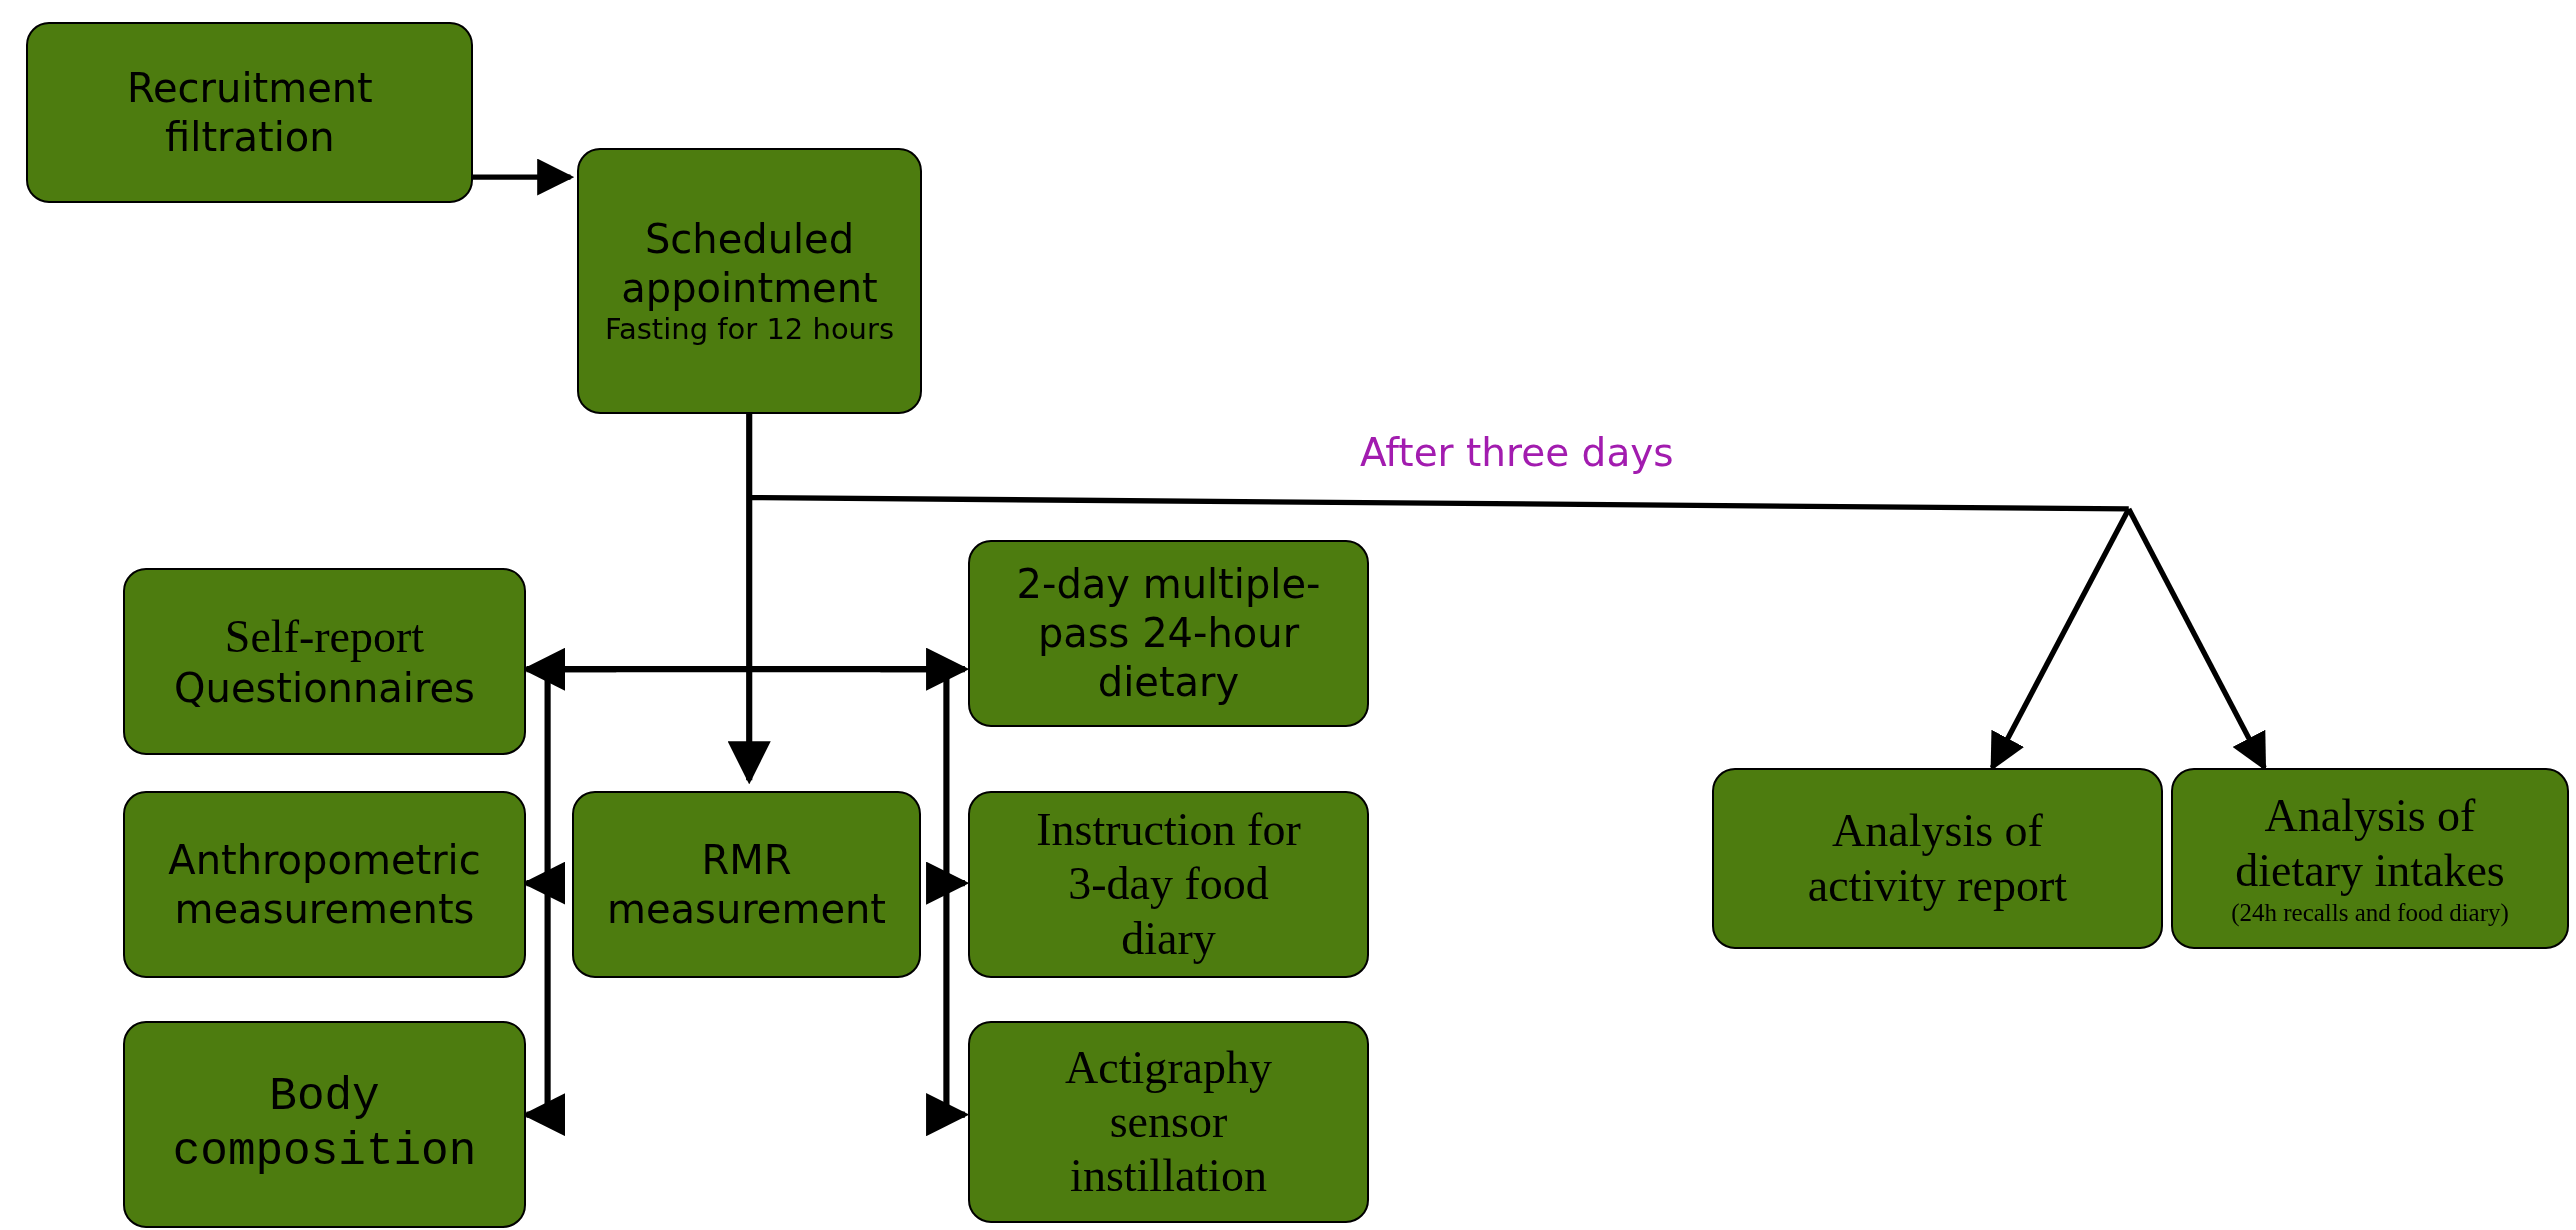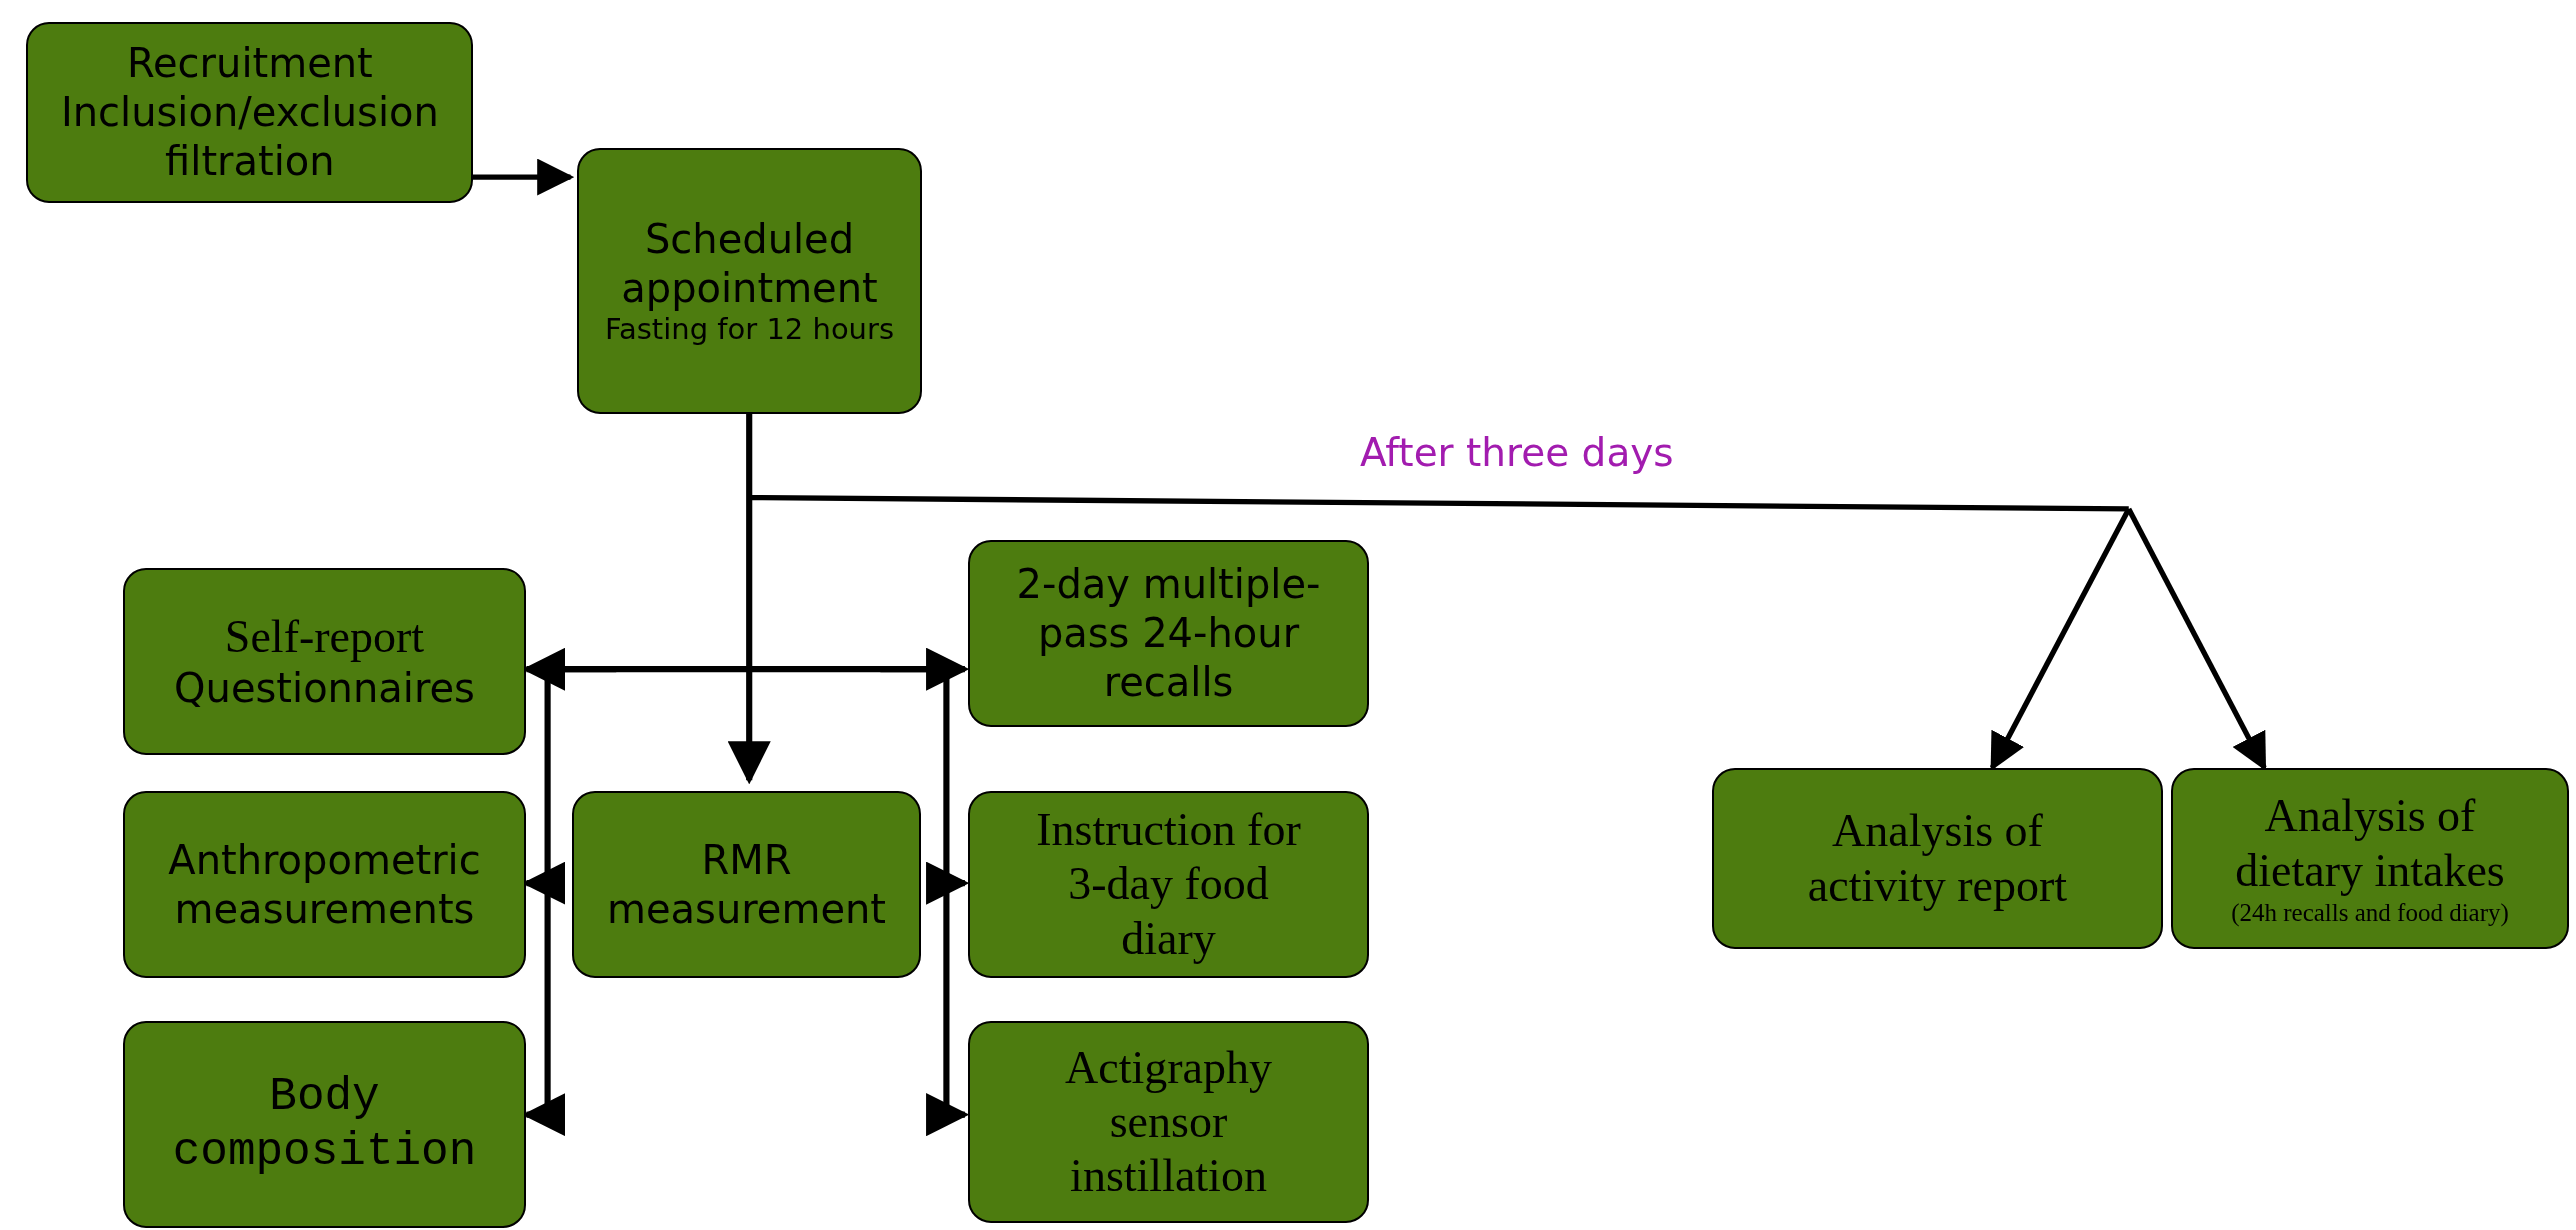--- a/index.html
+++ b/index.html
@@ -82,21 +82,20 @@
     <path d="M 1075 1266 L 1096 1266" stroke="#000000" stroke-width="7" fill="none" marker-end="url(#ah)"></path>
 
     <path d="M 851 565 L 2418 578" stroke="#000000" stroke-width="6" fill="none"></path>
 
     <path d="M 2418 578 L 2263 872" stroke="#000000" stroke-width="6" fill="none" marker-end="url(#ah)"></path>
     <path d="M 2418 578 L 2572 872" stroke="#000000" stroke-width="6" fill="none" marker-end="url(#ah)"></path>
   </svg>
 
   <div class="node sans t-main" style="left:26.4px; top:22px; width:447px; height:181px;">
     <span class="ln">Recruitment</span>
-    <span class="ln">Inclusion/exclusion</span>
     <span class="ln">filtration</span>
   </div>
 
   <div class="node sans t-main" style="left:577px; top:148px; width:345px; height:266px;">
     <span class="ln">Scheduled</span>
     <span class="ln">appointment</span>
     <span class="ln t-sub">Fasting for 12 hours</span>
   </div>
 
   <div class="node t-serif-main" style="left:123px; top:568px; width:403px; height:187px;">
@@ -115,21 +114,21 @@
   </div>
 
   <div class="node sans t-main" style="left:572px; top:791px; width:349px; height:187px;">
     <span class="ln">RMR</span>
     <span class="ln">measurement</span>
   </div>
 
   <div class="node sans t-main" style="left:968px; top:540px; width:401px; height:187px;">
     <span class="ln">2-day multiple-</span>
     <span class="ln">pass 24-hour</span>
-    <span class="ln">recalls</span>
+    <span class="ln">dietary</span>
   </div>
 
   <div class="node serif t-serif-main" style="left:968px; top:791px; width:401px; height:187px;">
     <span class="ln">Instruction for</span>
     <span class="ln">3-day food</span>
     <span class="ln">diary</span>
   </div>
 
   <div class="node serif t-serif-main" style="left:968px; top:1021px; width:401px; height:202px;">
     <span class="ln">Actigraphy</span>

